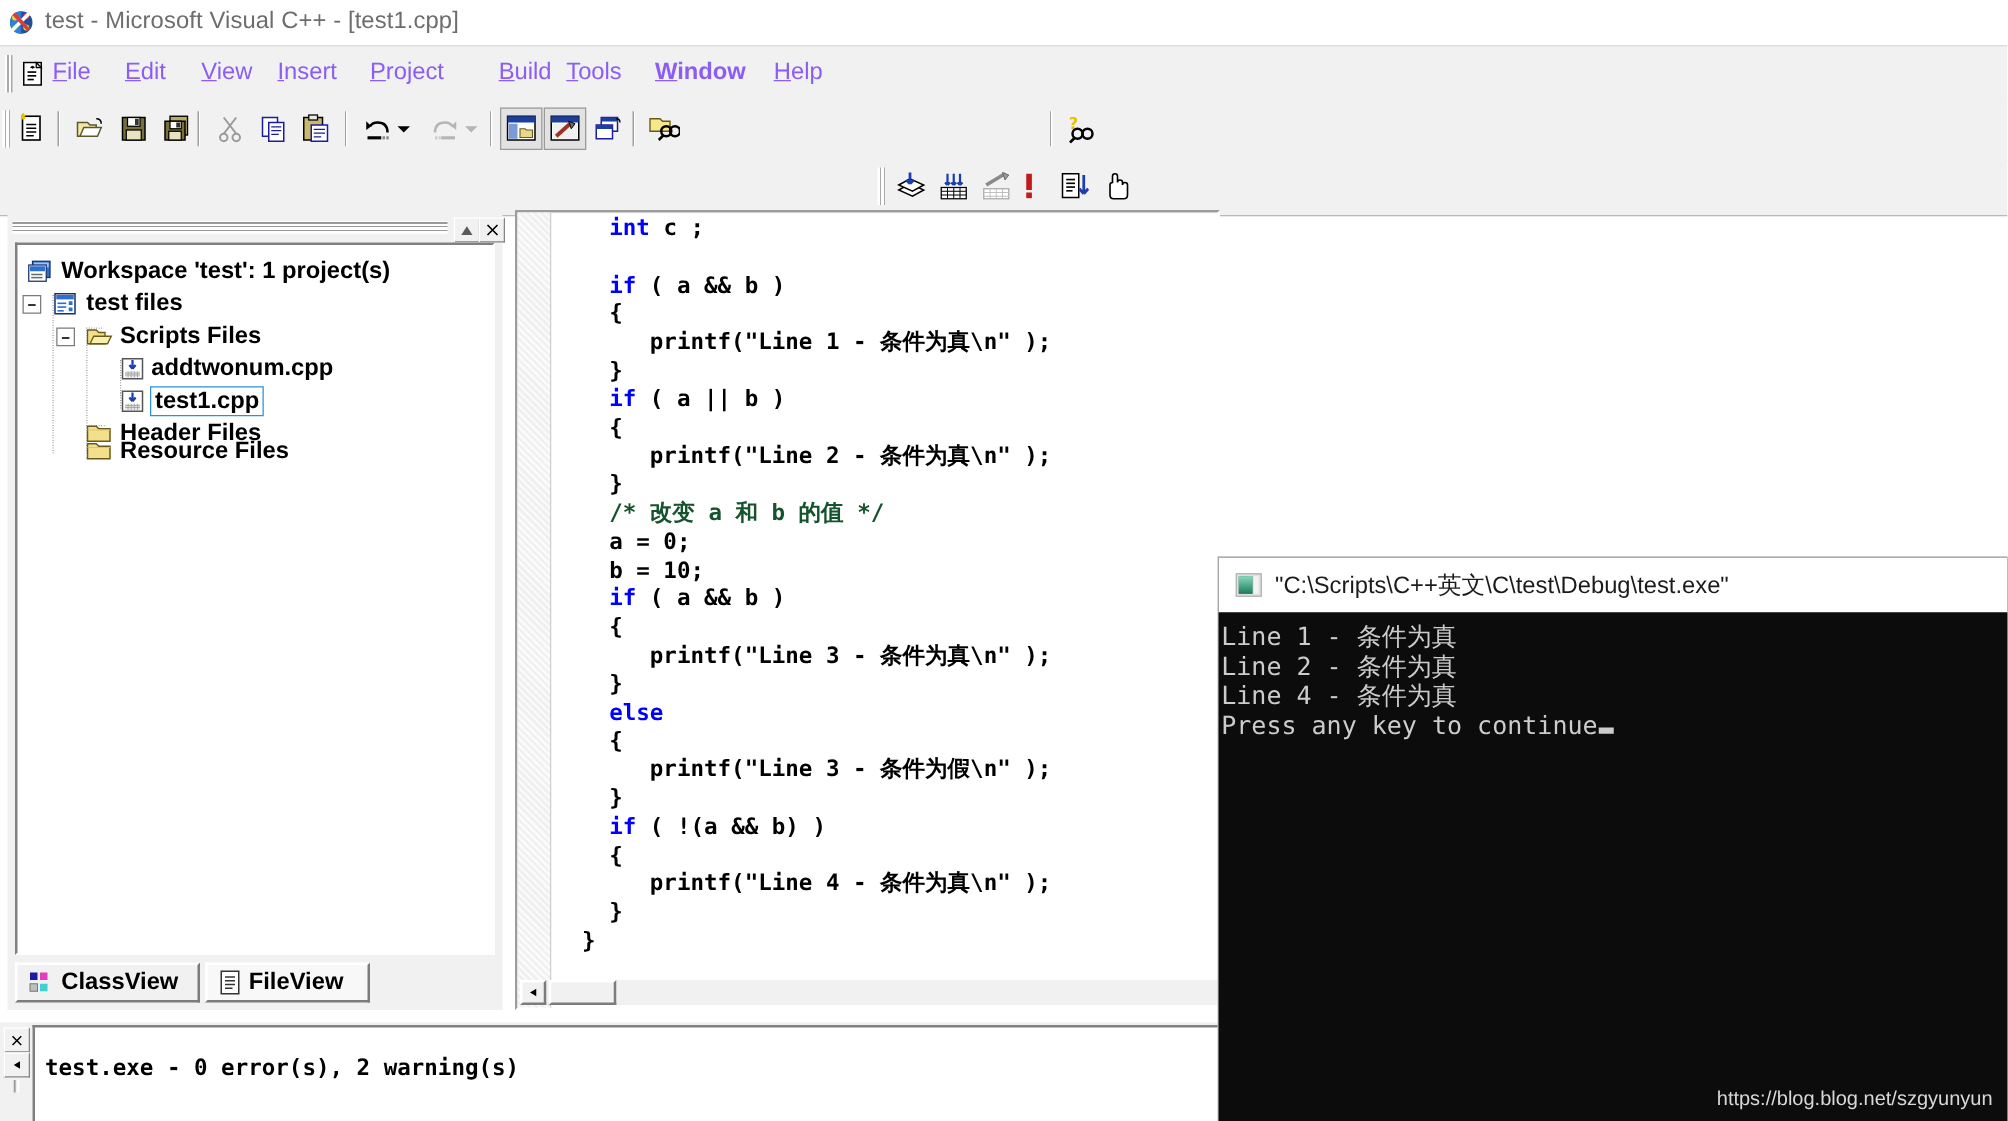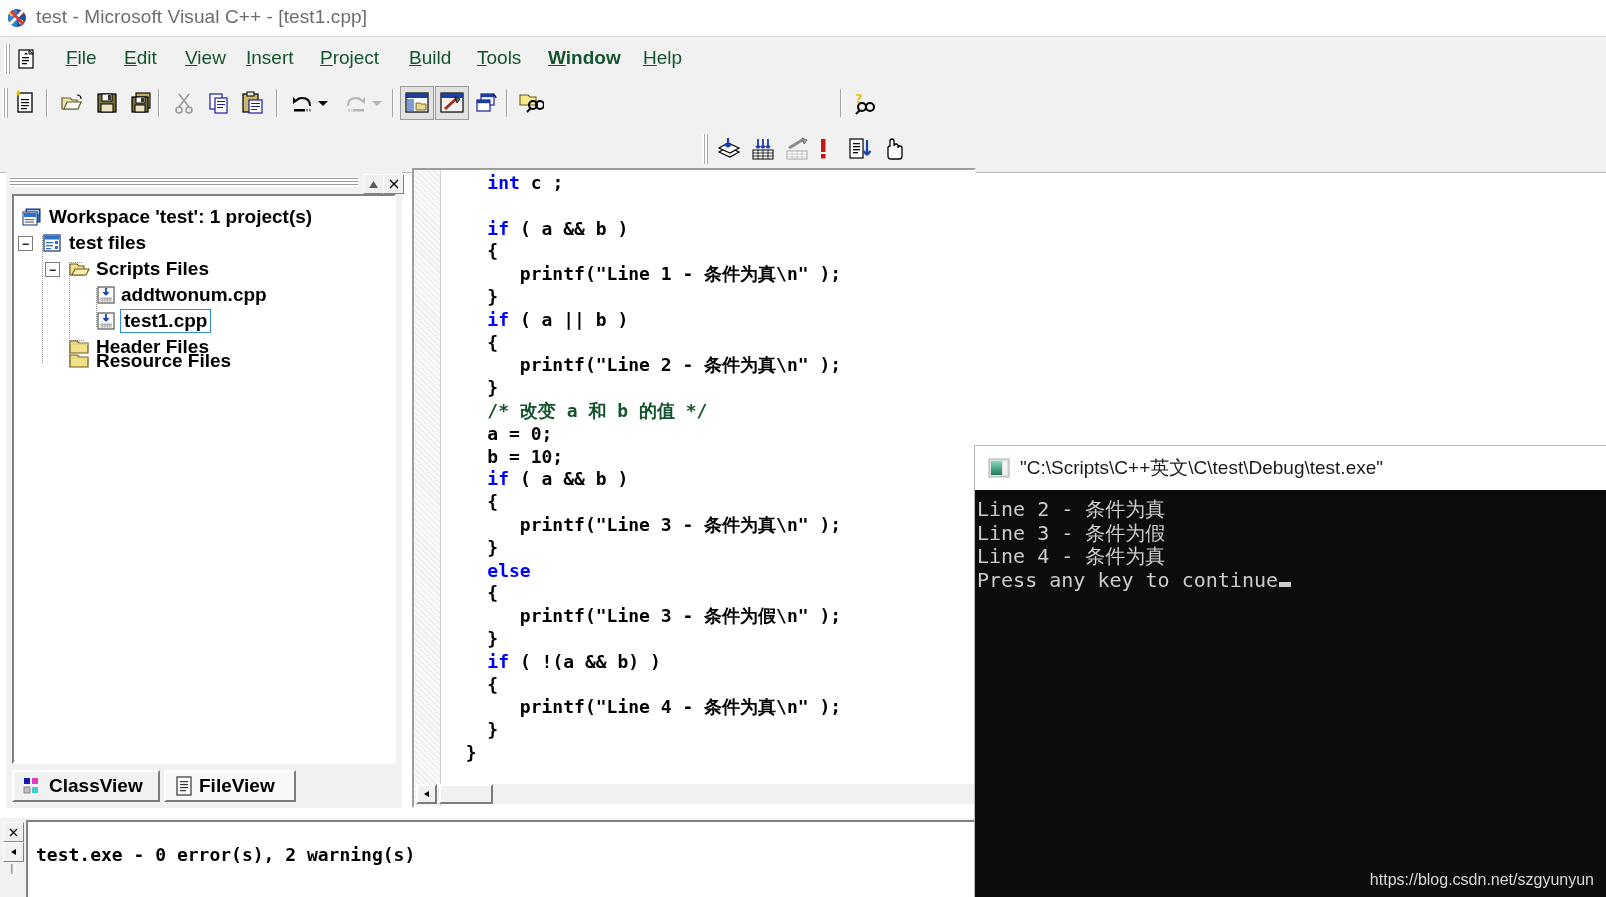--- a/index.html
+++ b/index.html
@@ -13,22 +13,22 @@
   #title-icon{position:absolute;left:6px;top:8px;width:22px;height:20px;}
   #title-text{position:absolute;left:36px;top:6px;font-size:19px;color:#6d6d6d;
               font-family:"Liberation Sans",sans-serif;letter-spacing:.1px;}
   
   #menubar{position:absolute;left:0;top:36px;width:1606px;height:44px;background:#f1f1f1;
            border-top:1px solid #dcdcdc;border-bottom:1px solid #cfcfcf;}
   .grip{position:absolute;width:6px;top:6px;bottom:6px;
         background:linear-gradient(to right,#ffffff 0 2px,#a9a9a9 2px 3px,#ffffff 3px 5px,#a9a9a9 5px 6px);}
   #menu-grip{left:4px;height:30px;top:7px;}
   #menu-doc-icon{position:absolute;left:18px;top:12px;width:18px;height:20px;}
-  .menu-item{position:absolute;top:10px;font-size:19px;color:#14532d;white-space:nowrap;
-             font-family:"Liberation Sans",sans-serif;cursor:default;margin-left:24px;}
+  .menu-item{position:absolute;top:10px;font-size:19px;color:#8b5cf6;white-space:nowrap;
+             font-family:"Liberation Sans",sans-serif;cursor:default;}
   .menu-item u{text-decoration:underline;}
   
   #toolbar1{position:absolute;left:0;top:80px;width:1606px;height:48px;background:#f1f1f1;
             border-bottom:1px solid #cfcfcf;}
   #toolbar2{position:absolute;left:0;top:128px;width:1606px;height:44px;background:#f1f1f1;
             border-bottom:1px solid #b9b9b9;}
   .tb-btn{position:absolute;top:6px;width:34px;height:34px;display:flex;align-items:center;
           justify-content:center;cursor:default;}
   .tb-btn.pressed{border:1px solid #9a9a9a;background:#e2e2e2;box-sizing:border-box;}
   .tb-sep{position:absolute;top:9px;width:2px;height:28px;
@@ -137,21 +137,21 @@
     <rect x="4" y="11" width="7" height="1.3" fill="#000"></rect>
     <rect x="4" y="14" width="5" height="1.3" fill="#000"></rect>
     <path d="M8 4 l1.6 1.2 M8 4 l-1.6 1.2 M8 4 v2" stroke="#000" stroke-width="1"></path>
   </svg>
   <div id="menu-items">
       <div class="menu-item" style="left: 42px;"><u>F</u>ile</div>
       <div class="menu-item" style="left: 100px;"><u>E</u>dit</div>
       <div class="menu-item" style="left: 161px;"><u>V</u>iew</div>
       <div class="menu-item" style="left: 222px;"><u>I</u>nsert</div>
       <div class="menu-item" style="left: 296px;"><u>P</u>roject</div>
-      <div class="menu-item" style="left: 385px;"><u>B</u>uild</div>
+      <div class="menu-item" style="left: 399px;"><u>B</u>uild</div>
       <div class="menu-item" style="left: 453px;"><u>T</u>ools</div>
       <div class="menu-item" style="left: 524px; font-weight: bold;"><u>W</u>indow</div>
       <div class="menu-item" style="left: 619px;"><u>H</u>elp</div>
     </div>
 </div>
 
 <div id="toolbar1">
   <div class="grip" style="left:2px;top:8px;height:30px;"></div>
 
   <div class="tb-sep" style="left:46px;"></div>
@@ -511,20 +511,20 @@
         <stop offset="0" stop-color="#88d8c0"></stop>
             <stop offset="1" stop-color="#1e7a5a"></stop>
       </linearGradient>
         </defs>
       <rect x="15" y="3" width="4" height="14" fill="#f2f2f2"></rect>
     </svg>
     <div id="con-title-text">"C:\Scripts\C++英文\C\test\Debug\test.exe"</div>
   </div>
   <div id="con-body">
     <div id="con-lines">
+        <div class="con-line">Line 1 - 条件为真</div>
         <div class="con-line">Line 2 - 条件为真</div>
-        <div class="con-line">Line 3 - 条件为假</div>
         <div class="con-line">Line 4 - 条件为真</div>
       </div>
     <div class="con-line"><span>Press any key to continue</span><span class="cursor-block"></span></div>
   </div>
-  <div id="watermark">https://blog.csdn.net/szgyunyun</div>
+  <div id="watermark">https://blog.blog.net/szgyunyun</div>
 </div>
 
 </body></html>

